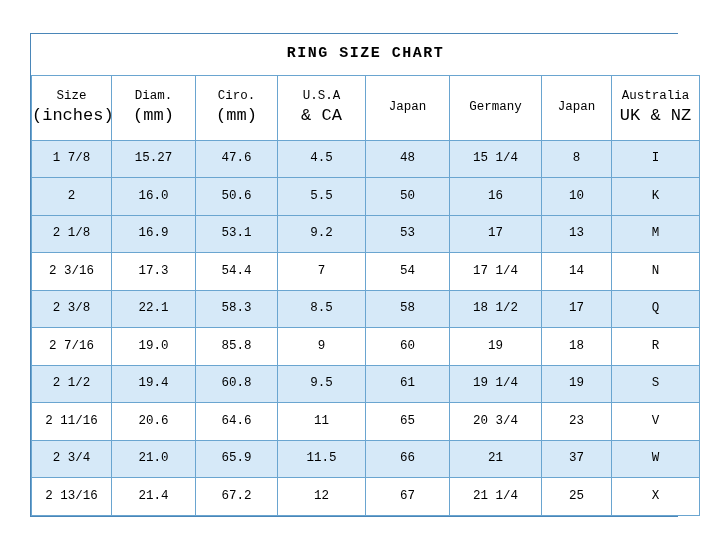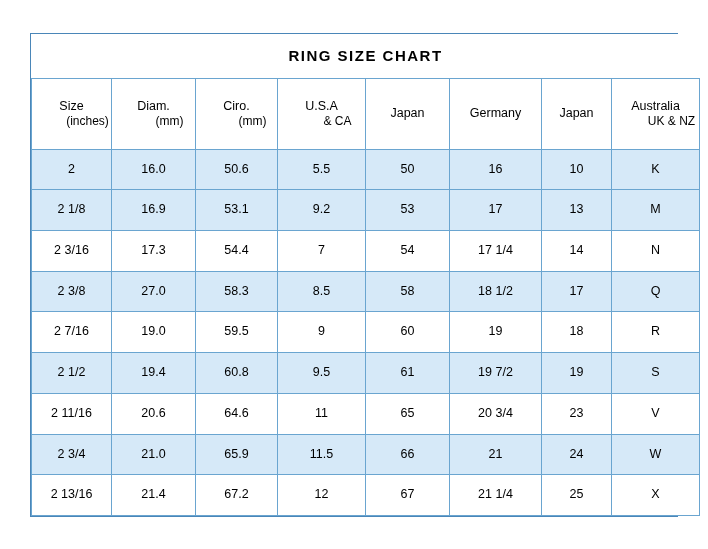--- a/index.html
+++ b/index.html
@@ -22,20 +22,21 @@
     height: 484px;
     border: 1px solid #4a86b8;
     box-sizing: border-box;
     background: #ffffff;
   }
   table.ring-table {
     width: 100%;
     height: 100%;
     border-collapse: collapse;
     table-layout: fixed;
+    font-family: Liberation Mono, monospace;
   }
   table.ring-table td,
   table.ring-table th {
     border: 1px solid #6aa5d0;
     text-align: center;
     vertical-align: middle;
     font-size: 12.5px;
     font-weight: normal;
     padding: 0;
     line-height: 1.25;
@@ -51,22 +52,21 @@
     letter-spacing: 1.5px;
   }
   tr.header-row th {
     height: 44px;
     background: #ffffff;
     font-size: 12.5px;
     font-weight: normal;
   }
   tr.header-row th .sub {
     display: block;
-    font-size: 12px;
-    padding-left: 32px;
+    font-size: 17px;
   }
   tr.data-row td {
     height: 25px;
   }
   tr.row-shade td {
     background: #d6e9f8;
   }
   tr.row-plain td {
     background: #ffffff;
   }
@@ -103,20 +103,30 @@
           <th><span>Size</span><span class="sub">(inches)</span></th>
           <th><span>Diam.</span><span class="sub">(mm)</span></th>
           <th><span>Ciro.</span><span class="sub">(mm)</span></th>
           <th><span>U.S.A</span><span class="sub">&amp; CA</span></th>
           <th><span>Japan</span></th>
           <th><span>Germany</span></th>
           <th><span>Japan</span></th>
           <th><span>Australia</span><span class="sub">UK &amp; NZ</span></th>
         </tr>
         <tr class="data-row row-shade">
+          <td>1 7/8</td>
+          <td>15.27</td>
+          <td>47.6</td>
+          <td>4.5</td>
+          <td>48</td>
+          <td>15 1/4</td>
+          <td>8</td>
+          <td>I</td>
+        </tr>
+        <tr class="data-row row-shade">
           <td>2</td>
           <td>16.0</td>
           <td>50.6</td>
           <td>5.5</td>
           <td>50</td>
           <td>16</td>
           <td>10</td>
           <td>K</td>
         </tr>
         <tr class="data-row row-shade">
@@ -134,66 +144,66 @@
           <td>17.3</td>
           <td>54.4</td>
           <td>7</td>
           <td>54</td>
           <td>17 1/4</td>
           <td>14</td>
           <td>N</td>
         </tr>
         <tr class="data-row row-shade">
           <td>2 3/8</td>
-          <td>27.0</td>
+          <td>22.1</td>
           <td>58.3</td>
           <td>8.5</td>
           <td>58</td>
           <td>18 1/2</td>
           <td>17</td>
           <td>Q</td>
         </tr>
         <tr class="data-row row-plain">
           <td>2 7/16</td>
           <td>19.0</td>
-          <td>59.5</td>
+          <td>85.8</td>
           <td>9</td>
           <td>60</td>
           <td>19</td>
           <td>18</td>
           <td>R</td>
         </tr>
         <tr class="data-row row-shade">
           <td>2 1/2</td>
           <td>19.4</td>
           <td>60.8</td>
           <td>9.5</td>
           <td>61</td>
-          <td>19 7/2</td>
+          <td>19 1/4</td>
           <td>19</td>
           <td>S</td>
         </tr>
         <tr class="data-row row-plain">
           <td>2 11/16</td>
           <td>20.6</td>
           <td>64.6</td>
           <td>11</td>
           <td>65</td>
           <td>20 3/4</td>
           <td>23</td>
           <td>V</td>
         </tr>
         <tr class="data-row row-shade">
           <td>2 3/4</td>
           <td>21.0</td>
           <td>65.9</td>
           <td>11.5</td>
           <td>66</td>
           <td>21</td>
-          <td>24</td>
+          <td>37</td>
           <td>W</td>
         </tr>
         <tr class="data-row row-plain">
           <td>2 13/16</td>
           <td>21.4</td>
           <td>67.2</td>
           <td>12</td>
           <td>67</td>
           <td>21 1/4</td>
           <td>25</td>

